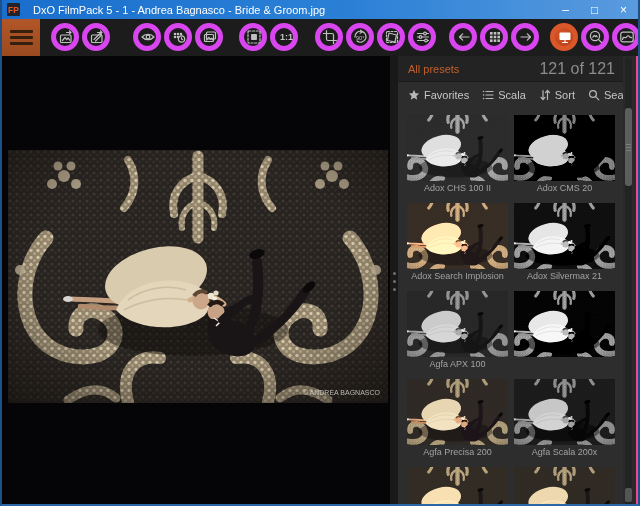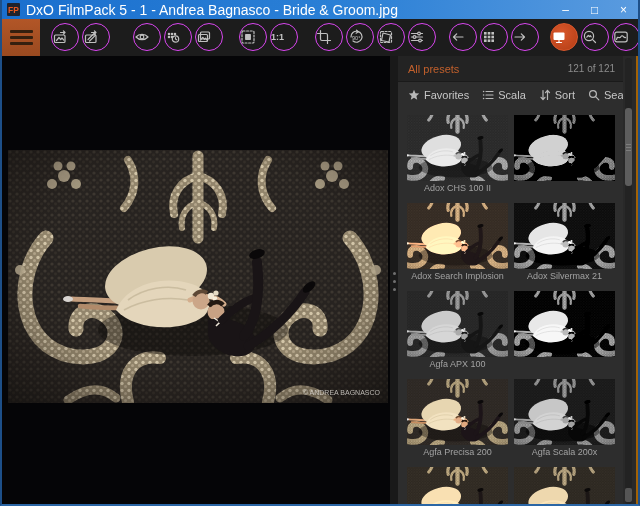--- a/index.html
+++ b/index.html
@@ -1,60 +1,60 @@
 <!DOCTYPE html>
 <html><head>
 <meta charset="utf-8">
 <style>
   * { margin:0; padding:0; box-sizing:border-box; }
   html,body { width:640px; height:506px; background:#000; font-family:"Liberation Sans", sans-serif; overflow:hidden; }
   .window { position:absolute; left:0; top:0; width:640px; height:506px;
     border-left:2px solid #1d4f88; border-right:2px solid #1d4f88; border-bottom:2px solid #2b66a5;
-    background:#a16207; overflow:hidden; }
+    background:#ec4899; overflow:hidden; }
 
   
   .titlebar { height:19px; display:flex; align-items:center;
     background:linear-gradient(90deg,#1a6fce 0%, #2b80d6 55%, #5a9bdf 100%); padding-left:5px; }
   .app-badge { width:13px; height:13px; background:#20222c; color:#e8581f; font-size:8.5px; font-weight:bold;
     display:flex; align-items:center; justify-content:center; border-radius:1px; flex:0 0 auto; }
-  .title-text { color:#ffffff; font-size:14px; margin-left:6px; white-space:nowrap; overflow:hidden; }
+  .title-text { color:#ffffff; font-size:11px; margin-left:13px; white-space:nowrap; overflow:hidden; }
   .win-controls { margin-left:auto; display:flex; height:100%; }
   .win-btn { width:29px; height:100%; display:flex; align-items:center; justify-content:center;
     color:#fff; font-size:12px; cursor:default; }
 
   
   .toolbar { position:relative; height:37px; background:#1c1c1c; }
   .hamburger { position:absolute; left:0; top:0; width:38px; height:37px;
     background:linear-gradient(#b25627,#9a4a20); display:flex; flex-direction:column;
     align-items:center; justify-content:center; gap:3px; border:none; }
   .hamburger span { display:block; width:23px; height:3px; background:#35200f; border-radius:1px; }
   .tgroup { position:absolute; top:4px; display:flex; gap:3px; }
-  .tbtn { width:28px; height:28px; border-radius:50%; border:1px solid #d946ef; background:transparent;
-    display:flex; align-items:center; justify-content:flex-start; color:#c4c4c4; padding:0; }
+  .tbtn { width:28px; height:28px; border-radius:50%; border:5px solid #d946ef; background:transparent;
+    display:flex; align-items:center; justify-content:flex-end; color:#c4c4c4; padding:0; }
   .tbtn svg { display:block; }
   .tbtn .g { stroke:#c0c0c0; fill:none; stroke-width:1.2; stroke-linecap:round; stroke-linejoin:round; }
   .tbtn.active { background:radial-gradient(circle at 40% 35%, #d9572b, #b23d15); border-color:#d9572b; }
   .tbtn.active .g { stroke:#ffffff; }
   .lbl-11 { font-size:9px; font-weight:bold; color:#c4c4c4; letter-spacing:0; }
 
   
   .content { position:relative; display:flex; height:450px; }
   .canvas { position:relative; width:388px; height:100%; background:#050507; flex:0 0 auto; }
   .photo { position:absolute; left:6px; top:94px; width:380px; height:253px; }
   .photo svg { display:block; filter:sepia(0.12) saturate(0.95); }
 
   .divider { width:8px; background:#191919; flex:0 0 auto; display:flex; flex-direction:column;
     align-items:center; justify-content:center; gap:5px; }
   .divider i { width:3px; height:3px; border-radius:50%; background:#6f6f6f; }
 
   .panel { width:225px; background:#2d2d2d; flex:0 0 auto; display:flex; flex-direction:column; overflow:hidden; }
   .panel-header { height:26px; background:#232323; border-bottom:1px solid #1a1a1a;
     display:flex; align-items:center; padding:0 8px 0 10px; flex:0 0 auto; }
   .panel-title { font-size:11px; color:#c2602c; }
-  .panel-count { margin-left:auto; font-size:10px; color:#8c8c8c; }
+  .panel-count { margin-left:auto; font-size:16px; color:#8c8c8c; }
   .filter-bar { height:26px; display:flex; align-items:center; gap:13px; padding-left:10px; flex:0 0 auto; }
   .fitem { display:flex; align-items:center; gap:4px; font-size:11px; color:#c6c6c6;justify-content:center; }
   .fitem svg { display:block; }
   .fi { stroke:#b8b8b8; fill:none; stroke-width:1.2; stroke-linecap:round; stroke-linejoin:round; }
 
   .preset-grid { flex:1; display:grid; grid-template-columns:101px 101px; column-gap:6px; row-gap:9px;
     padding:7px 8px 0 9px; overflow:hidden; align-content:start;gap:6px; }
   .preset { width:101px; }
   .pthumb { width:101px; height:66px; display:block; background:#222; }
   .plabel { height:16px; line-height:15px; text-align:center; font-size:9px; color:#a2a2a2;
@@ -403,20 +403,21 @@
     <svg class="pthumb" viewBox="45 45 290 170" preserveAspectRatio="xMidYMid slice" style="filter: grayscale(1) brightness(1.12);">
               <use href="#scene"></use>
             </svg>
     <div class="plabel">Adox CHS 100 II</div>
   </div>
 
   <div class="preset">
     <svg class="pthumb" viewBox="45 45 290 170" preserveAspectRatio="xMidYMid slice" style="filter: grayscale(1) contrast(1.8) brightness(0.82);">
               <use href="#scene"></use>
             </svg>
+    <div class="plabel">Adox CMS 20</div>
   </div>
 
   <div class="preset">
     <svg class="pthumb" viewBox="45 45 290 170" preserveAspectRatio="xMidYMid slice" style="filter: sepia(0.35) saturate(1.5) brightness(1.12) hue-rotate(-8deg);">
               <use href="#scene"></use>
             </svg>
     <div class="plabel">Adox Search Implosion</div>
   </div>
 
   <div class="preset">

